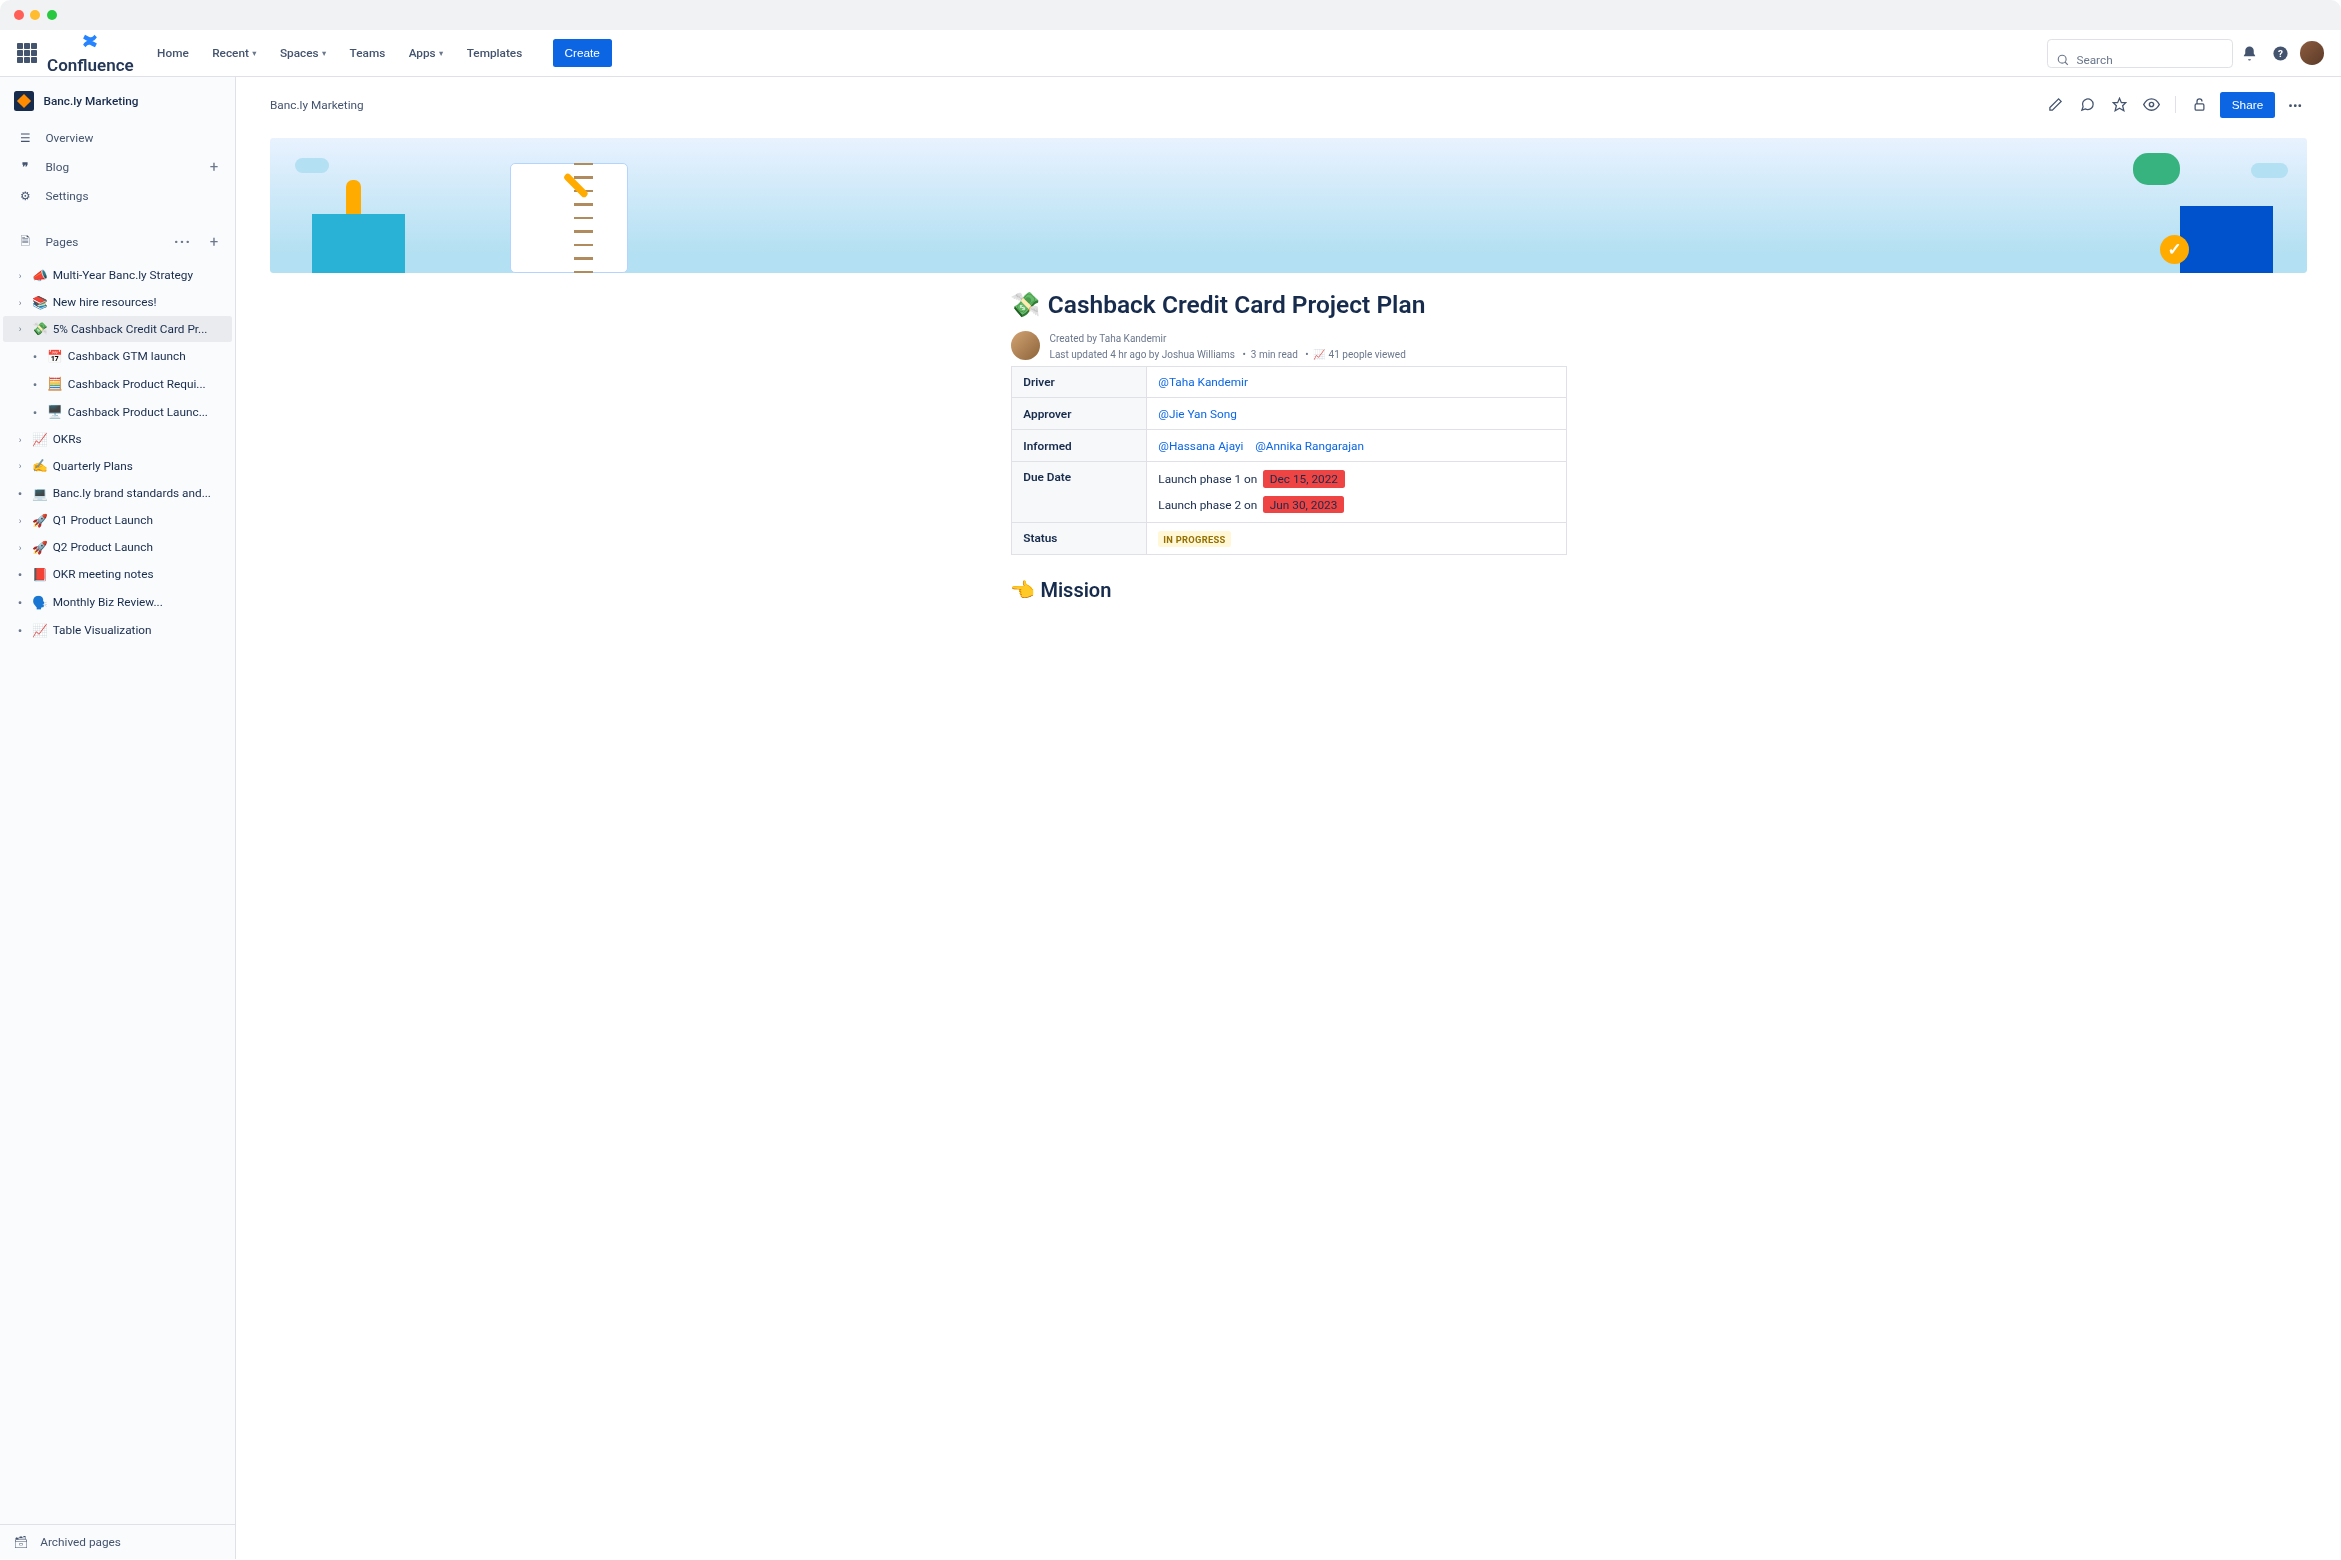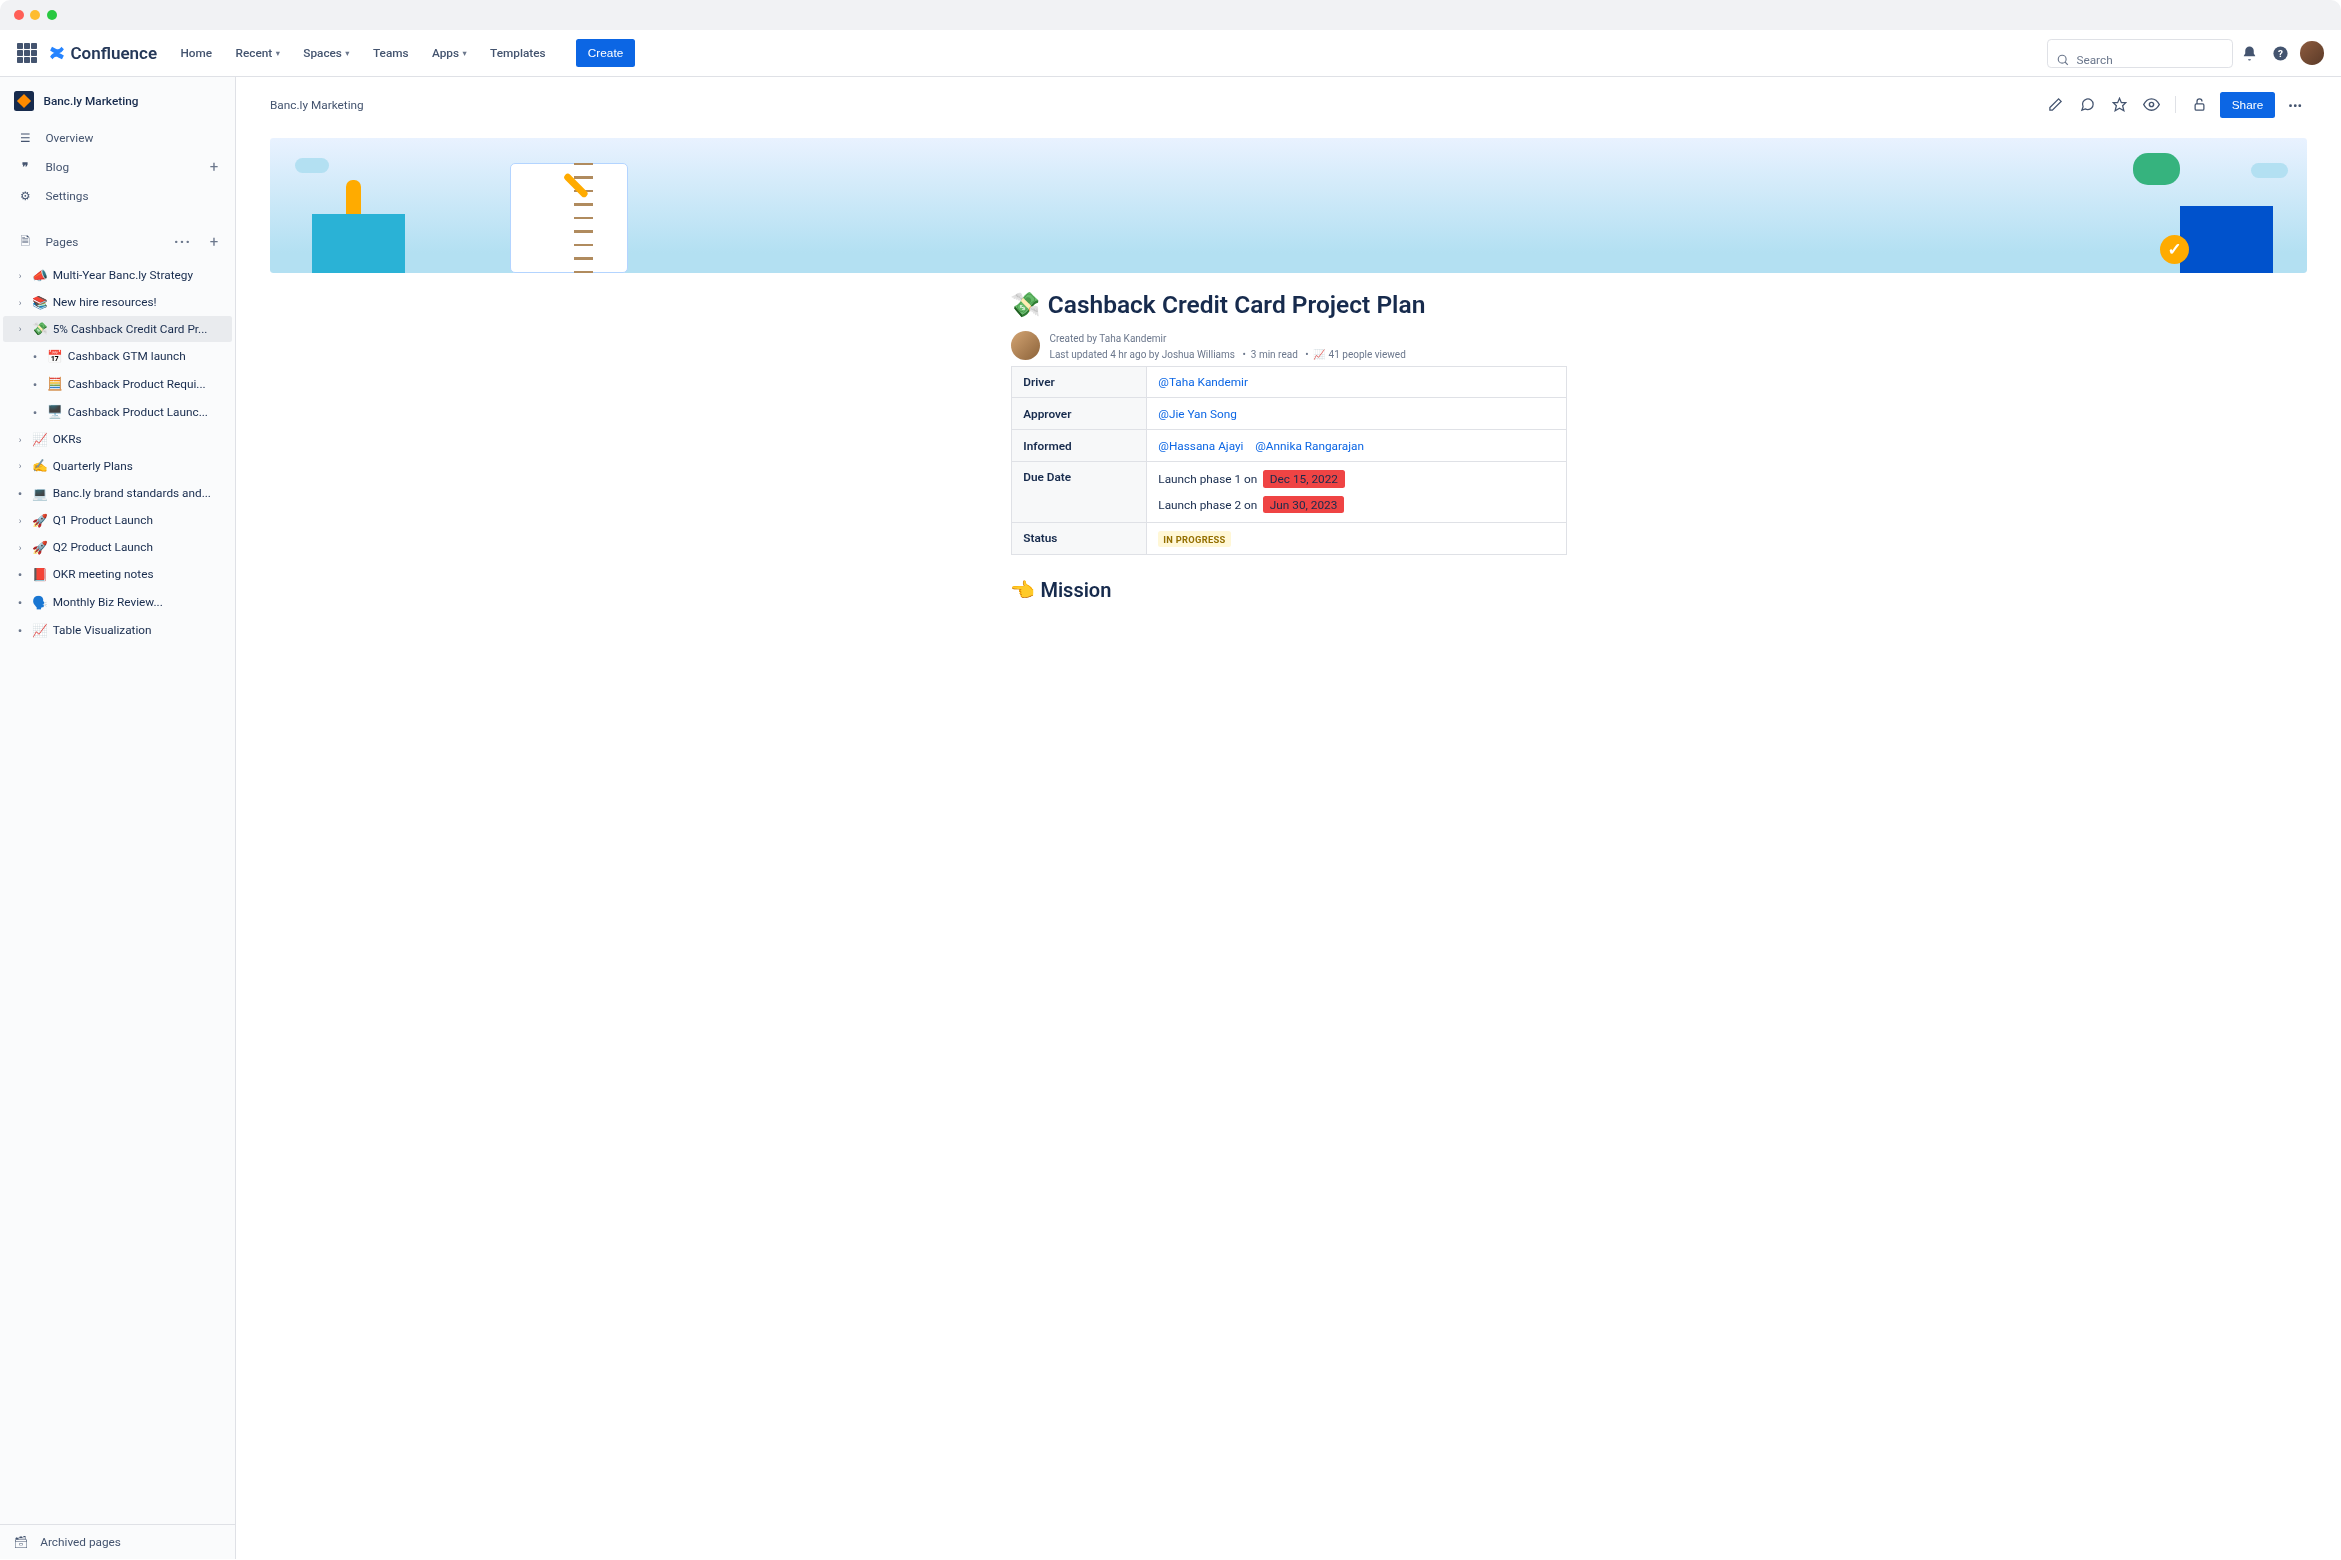--- a/index.html
+++ b/index.html
@@ -5,21 +5,21 @@
 * { box-sizing: border-box; margin: 0; padding: 0; }
 body { font-family: -apple-system, BlinkMacSystemFont, "Segoe UI", Roboto, sans-serif; background: #fff; color: #172B4D; }
 .mac-chrome { background: #F1F2F4; height: 30px; display: flex; align-items: center; padding: 0 13.5px; gap: 6.7px; border-radius: 10px 10px 0 0; }
 .mac-dot { width: 10px; height: 10px; border-radius: 50%; }
 .dot-red { background: #FF5F57; }
 .dot-yellow { background: #FEBC2E; }
 .dot-green { background: #28C840; }
 .topnav { height: 47px; border-bottom: 0.8px solid #DFE1E6; display: flex; align-items: center; padding: 0 17px; gap: 3.4px; }
 .app-switcher { width: 20px; height: 20px; display: grid; grid-template-columns: repeat(3,1fr); grid-template-rows: repeat(3,1fr); gap: 1.7px; cursor:pointer; }
 .app-switcher span { background: #44546F; border-radius: 0.8px; }
-.logo { display: flex; align-items: center; gap: 3.4px; margin: 0 10px 0 6.7px; cursor:pointer; }
+.logo { display: flex; align-items: center; gap: 3.4px; margin: 0 10px 0 6.7px; cursor:pointer;flex-direction:column; }
 .logo svg { width: 20px; height: 20px; }
 .logo-text { font-size: 17px; font-weight: 600; color: #253858; }
 .nav-item { padding: 6.7px 10px; font-size: 11.8px; font-weight: 500; color: #44546F; cursor: pointer; display: flex; align-items: center; gap: 3.4px; }
 .nav-item .chev { font-size: 8.4px; color: #6B778C; }
 .create-btn { background: #0C66E4; color: #fff; border: none; padding: 6.7px 11.8px; border-radius: 2.5px; font-size: 11.8px; font-weight: 500; cursor: pointer; margin-left: 17px; }
 .nav-spacer { flex: 1; }
 .search-box { width: 186px; height: 29px; border: 1.7px solid #DFE1E6; border-radius: 4.2px; display: flex; align-items: flex-end; padding: 0 8.4px; gap: 6.7px; color: #6B778C; font-size: 11.8px; }
 .nav-icon { width: 27px; height: 27px; display: flex; align-items: center; justify-content: center; color: #44546F; cursor: pointer; font-size: 15px; }
 .avatar { width: 23.6px; height: 23.6px; border-radius: 50%; background: linear-gradient(135deg,#8e5c3f,#5a3a28); margin-left: 3.4px; cursor:pointer; }
 .main { display: flex; height: calc(100vh - 78px); }

